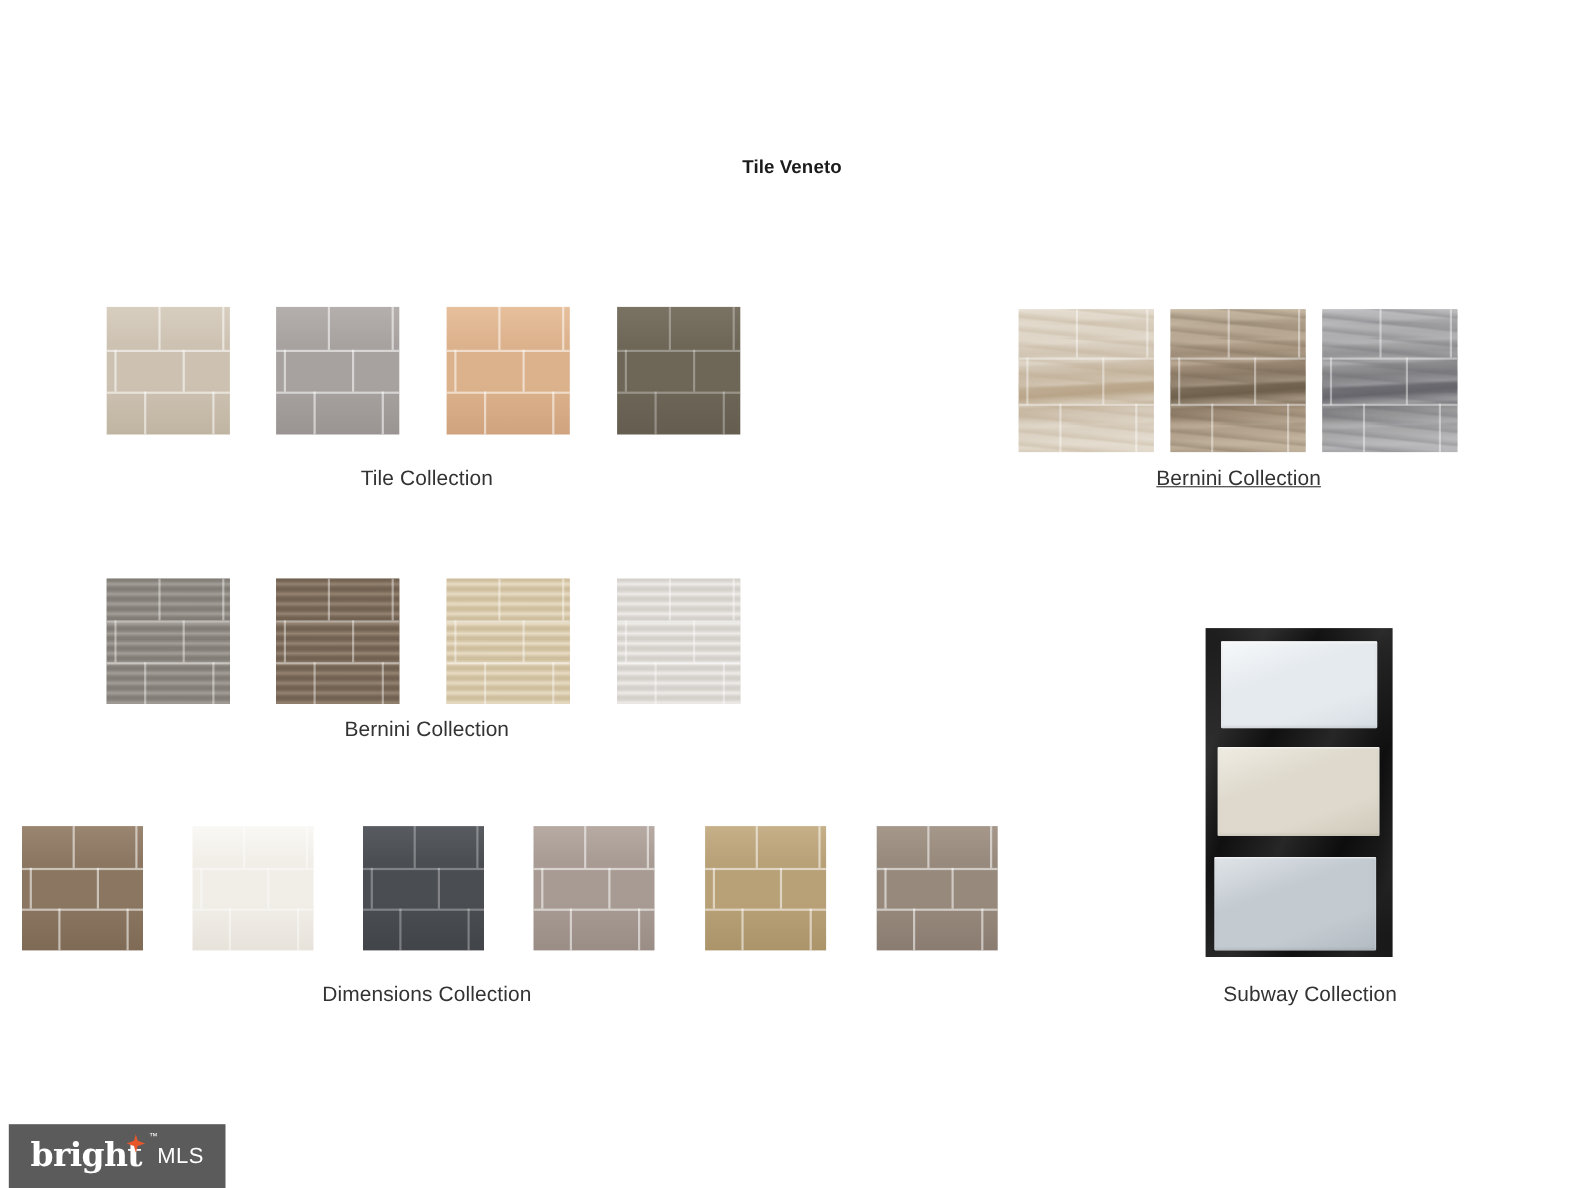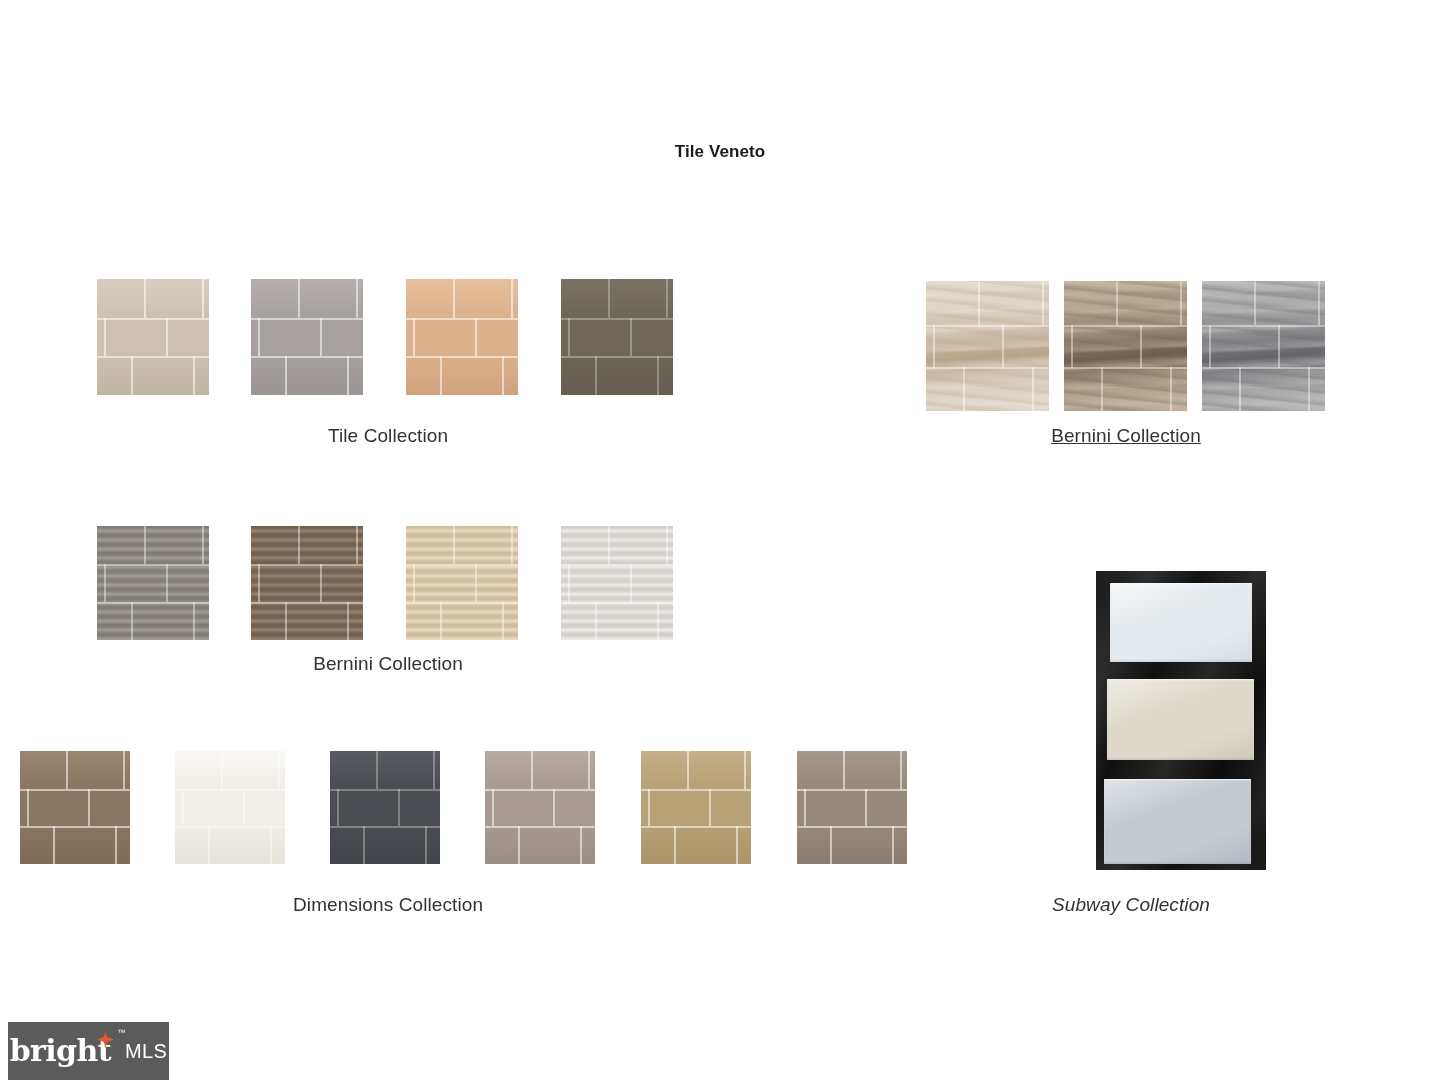--- a/index.html
+++ b/index.html
@@ -74,20 +74,21 @@
   }
 
   
   #brightmls-logo {
     position: absolute;
     left: 8px;
     top: 1022px;
     width: 161px;
     height: 58px;
     background: #5b5b5b;
+    padding-left: 36px;
   }
   #brightmls-logo .logo-inner {
     position: absolute;
     left: 0; top: 0; right: 0; bottom: 0;
     display: flex;
     align-items: center;
     justify-content: center;
     gap: 6px;
   }
   #brightmls-wordmark {
@@ -337,21 +338,21 @@
         <i class="v" style="left: 68px; top: 38px; height: 37px;"></i>
         <i class="v" style="left: 33px; top: 75px; height: 38px;"></i>
         <i class="v" style="left: 95px; top: 75px; height: 38px;"></i>
       </div>
     </div>
     <div class="collection-label" style="left: 293px; top: 894px; width: 190px;">Dimensions Collection</div>
     <div id="subway-board" style="left: 1096px; top: 571px; width: 170px; height: 299px;"></div>
     <div class="swatch subway-tile" style="left: 1110px; top: 583px; width: 142px; height: 79px; background: linear-gradient(160deg, rgb(246, 249, 251) 0%, rgb(229, 234, 238) 38%, rgb(229, 234, 238) 70%, rgb(214, 221, 227) 100%); box-shadow: rgba(255, 255, 255, 0.85) 0px 1px 2px inset, rgba(0, 0, 0, 0.12) 0px -1px 3px inset;"></div>
     <div class="swatch subway-tile" style="left: 1107px; top: 679px; width: 147px; height: 81px; background: linear-gradient(160deg, rgb(239, 236, 227) 0%, rgb(222, 217, 204) 38%, rgb(222, 217, 204) 70%, rgb(207, 201, 186) 100%); box-shadow: rgba(255, 255, 255, 0.85) 0px 1px 2px inset, rgba(0, 0, 0, 0.12) 0px -1px 3px inset;"></div>
     <div class="swatch subway-tile" style="left: 1104px; top: 779px; width: 147px; height: 85px; background: linear-gradient(160deg, rgb(223, 228, 232) 0%, rgb(195, 202, 208) 38%, rgb(195, 202, 208) 70%, rgb(179, 187, 195) 100%); box-shadow: rgba(255, 255, 255, 0.85) 0px 1px 2px inset, rgba(0, 0, 0, 0.12) 0px -1px 3px inset;"></div>
-    <div class="collection-label" style="left: 1052px; top: 894px; width: 158px; font-style: italic;">Subway Collection</div>
+    <div class="collection-label" style="left: 1112px; top: 894px; width: 158px;">Subway Collection</div>
   </div>
 
 <div id="brightmls-logo">
   <div class="logo-inner">
     <span id="brightmls-wordmark">
       <span>bright</span>
       <svg id="brightmls-star" viewBox="0 0 24 24" aria-hidden="true">
         <path d="M12 0 L14.4 8.6 L24 12 L14.4 15.4 L12 24 L9.6 15.4 L0 12 L9.6 8.6 Z" fill="currentColor"></path>
       </svg>
       <span id="brightmls-tm">™</span>

